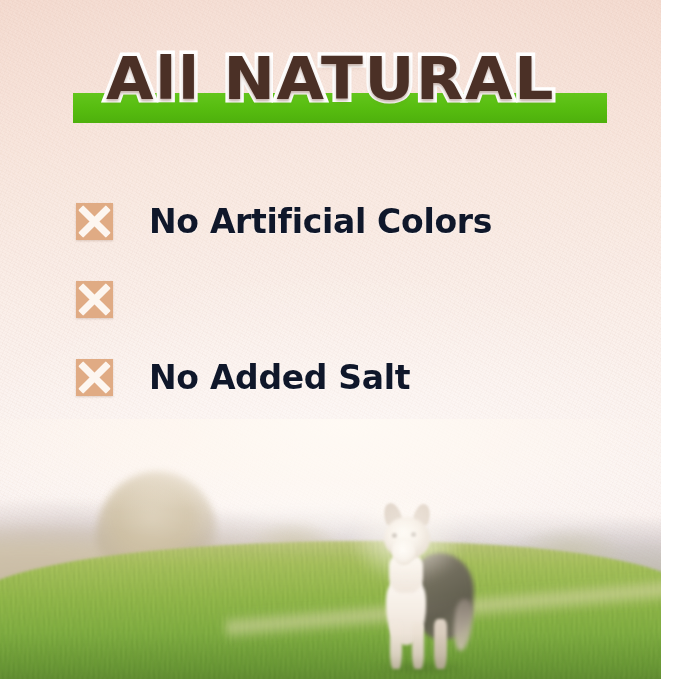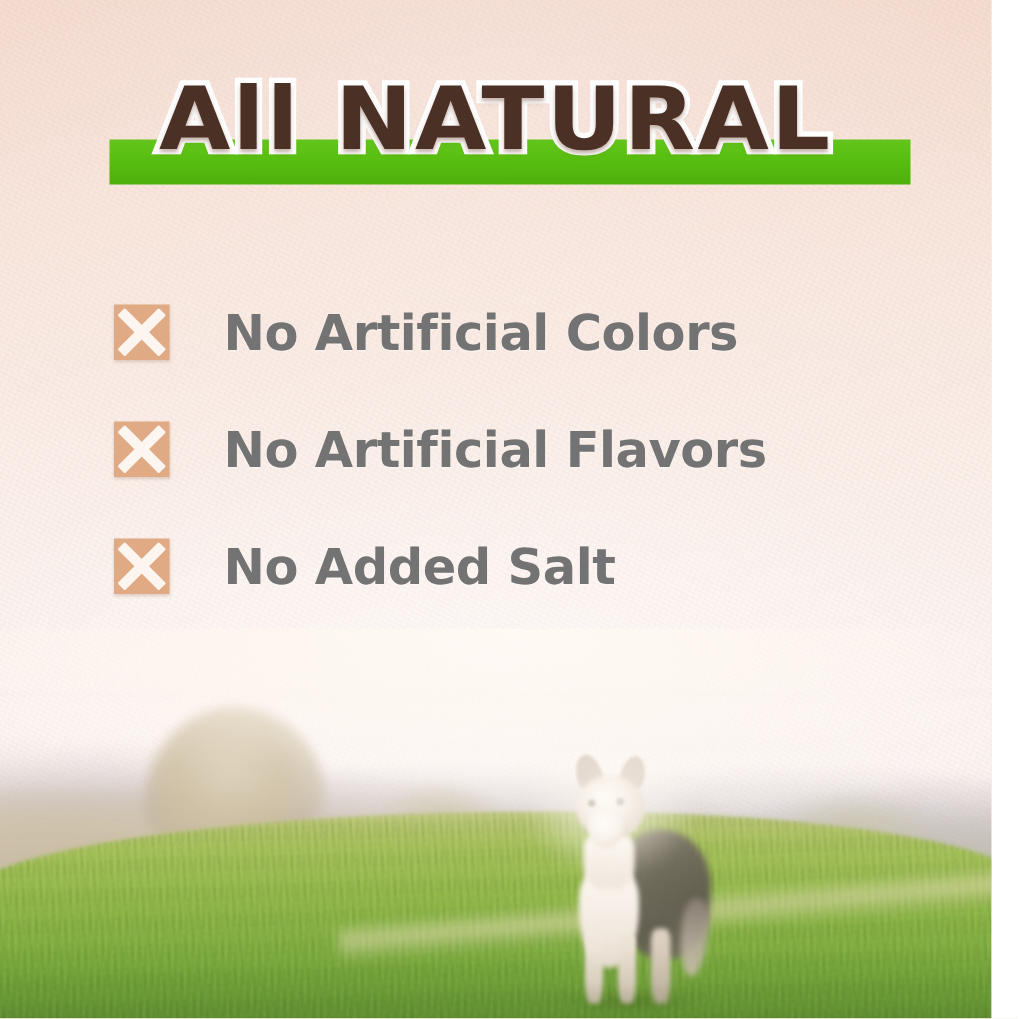--- a/index.html
+++ b/index.html
@@ -113,21 +113,21 @@
     border-radius: 1px;
   }
   .x-box::before { transform: rotate(45deg); }
   .x-box::after  { transform: rotate(-45deg); }
 
   .claim-label {
     margin-left: 36px;
     font-family: "DejaVu Sans", sans-serif;
     font-size: 33px;
     font-weight: bold;
-    color: #737373;
+    color: #0f172a;
     letter-spacing: -0.3px;
     white-space: nowrap;
     text-shadow: 0 1px 1px rgba(255,255,255,.55);
   }
 
   
   .photo {
     position: absolute;
     left: 0;
     right: 0;
@@ -369,21 +369,20 @@
 
   <div class="claims">
 
     <div class="claim-row">
       <span class="x-box"></span>
       <span class="claim-label">No Artificial Colors</span>
     </div>
 
     <div class="claim-row">
       <span class="x-box"></span>
-      <span class="claim-label">No Artificial Flavors</span>
     </div>
 
 
     <div class="claim-row">
       <span class="x-box"></span>
       <span class="claim-label">No Added Salt</span>
     </div>
 
   </div>
 

